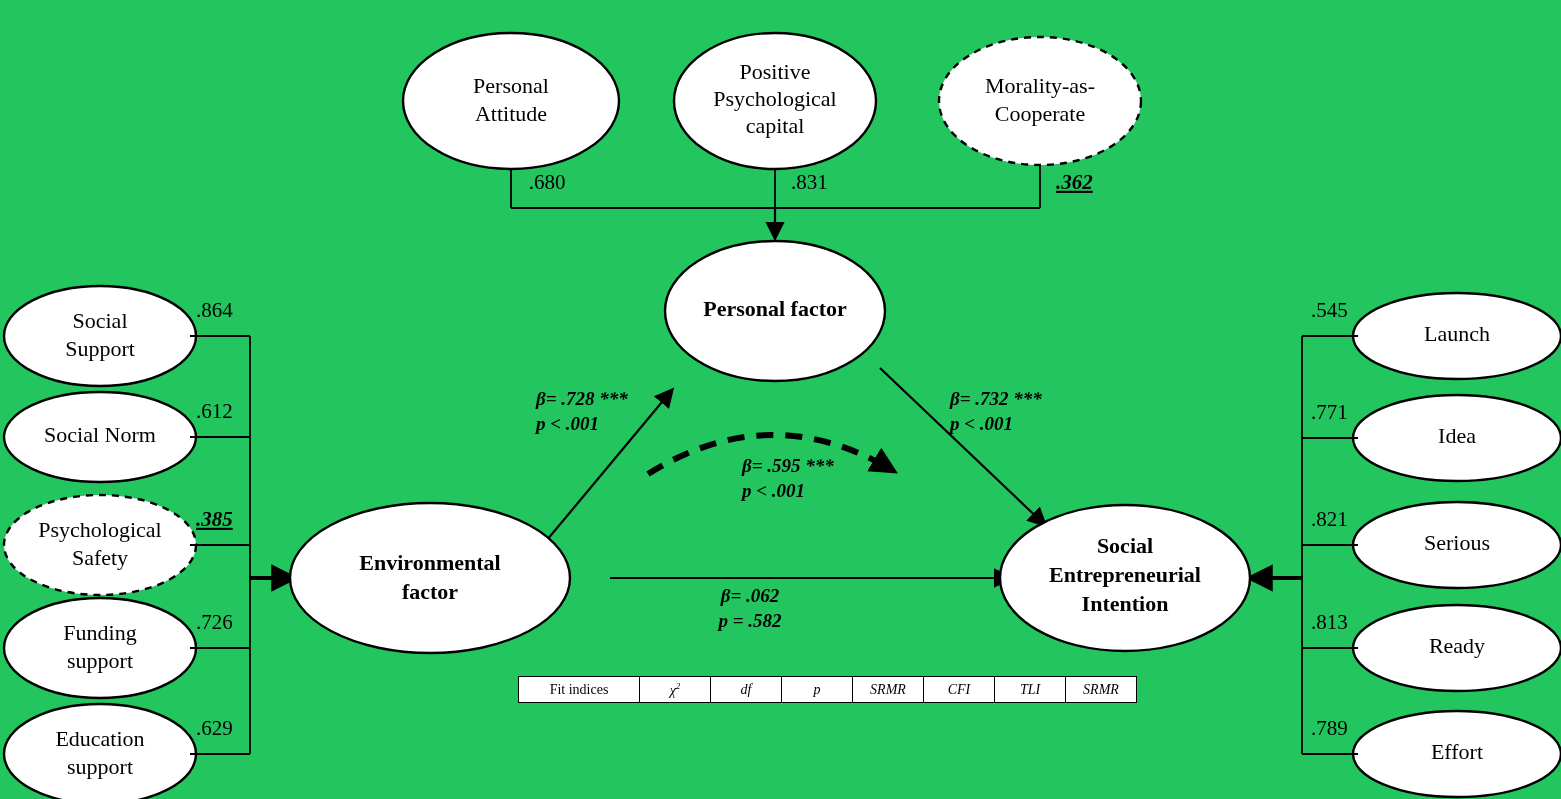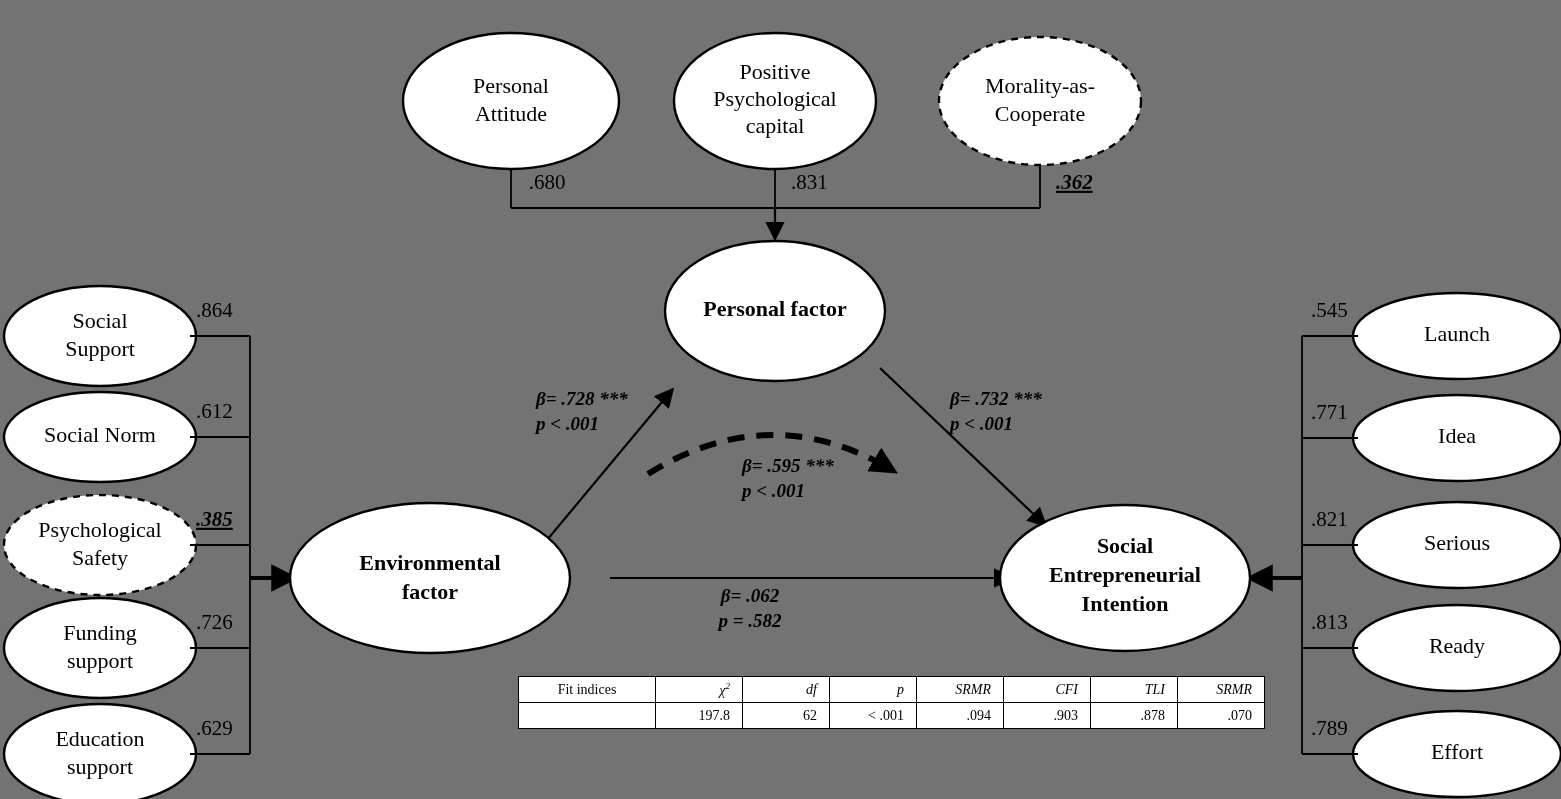--- a/index.html
+++ b/index.html
@@ -5,21 +5,21 @@
 <style>
   html, body {
     margin: 0;
     padding: 0;
     background: #ffffff;
   }
   #canvas {
     position: relative;
     width: 1561px;
     height: 799px;
-    background: #737373;
+    background: #22c55e;
     overflow: hidden;
     font-family: "Liberation Serif", "DejaVu Serif", serif;
   }
   svg#diagram {
     position: absolute;
     left: 0;
     top: 0;
     width: 1561px;
     height: 799px;
   }
@@ -105,33 +105,32 @@
     top: 676px;
     border-collapse: collapse;
     font-family: "Liberation Serif", "DejaVu Serif", serif;
     font-size: 14px;
     color: #000;
     background: #fff;
   }
   #fit-table td, #fit-table th {
     border: 1px solid #000;
     height: 25px;
-    padding: 0 12px;
+    padding: 0 4px;
     text-align: center;
     vertical-align: middle;
     font-weight: normal;
     white-space: nowrap;
   }
   #fit-table td.rowhead, #fit-table th.rowhead {
     width: 112px;
     text-align: center;
   }
   #fit-table td.num, #fit-table th.num {
     width: 62px;
-    text-align: right;
   }
   #fit-table th.ital {
     font-style: italic;
   }
   .sup {
     font-size: 9px;
     vertical-align: super;
   }
   .ital {
     font-style: italic;
@@ -277,26 +276,16 @@
         <th class="num ital">χ<span class="sup">2</span></th>
         <th class="num ital">df</th>
         <th class="num ital">p</th>
         <th class="num ital">SRMR</th>
         <th class="num ital">CFI</th>
         <th class="num ital">TLI</th>
         <th class="num ital">SRMR</th>
       </tr>
     </thead>
     <tbody>
-      <tr>
-        <td class="rowhead"></td>
-        <td class="num">197.8</td>
-        <td class="num">62</td>
-        <td class="num">&lt; .001</td>
-        <td class="num">.094</td>
-        <td class="num">.903</td>
-        <td class="num">.878</td>
-        <td class="num">.070</td>
-      </tr>
     </tbody>
   </table>
 
 </div>
 
 </body></html>

